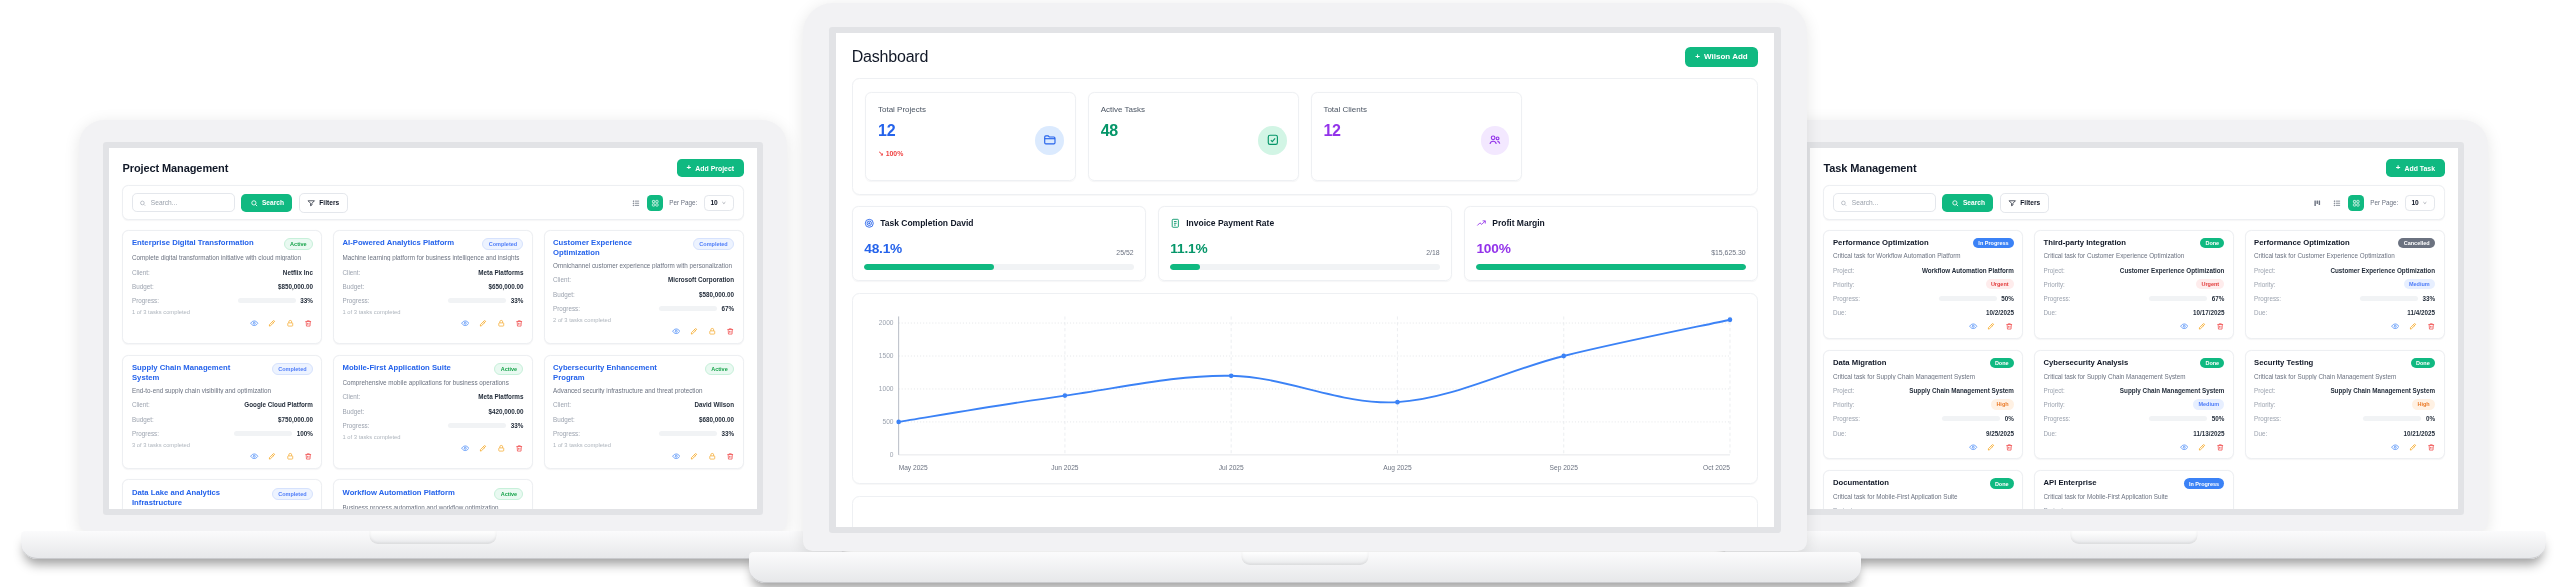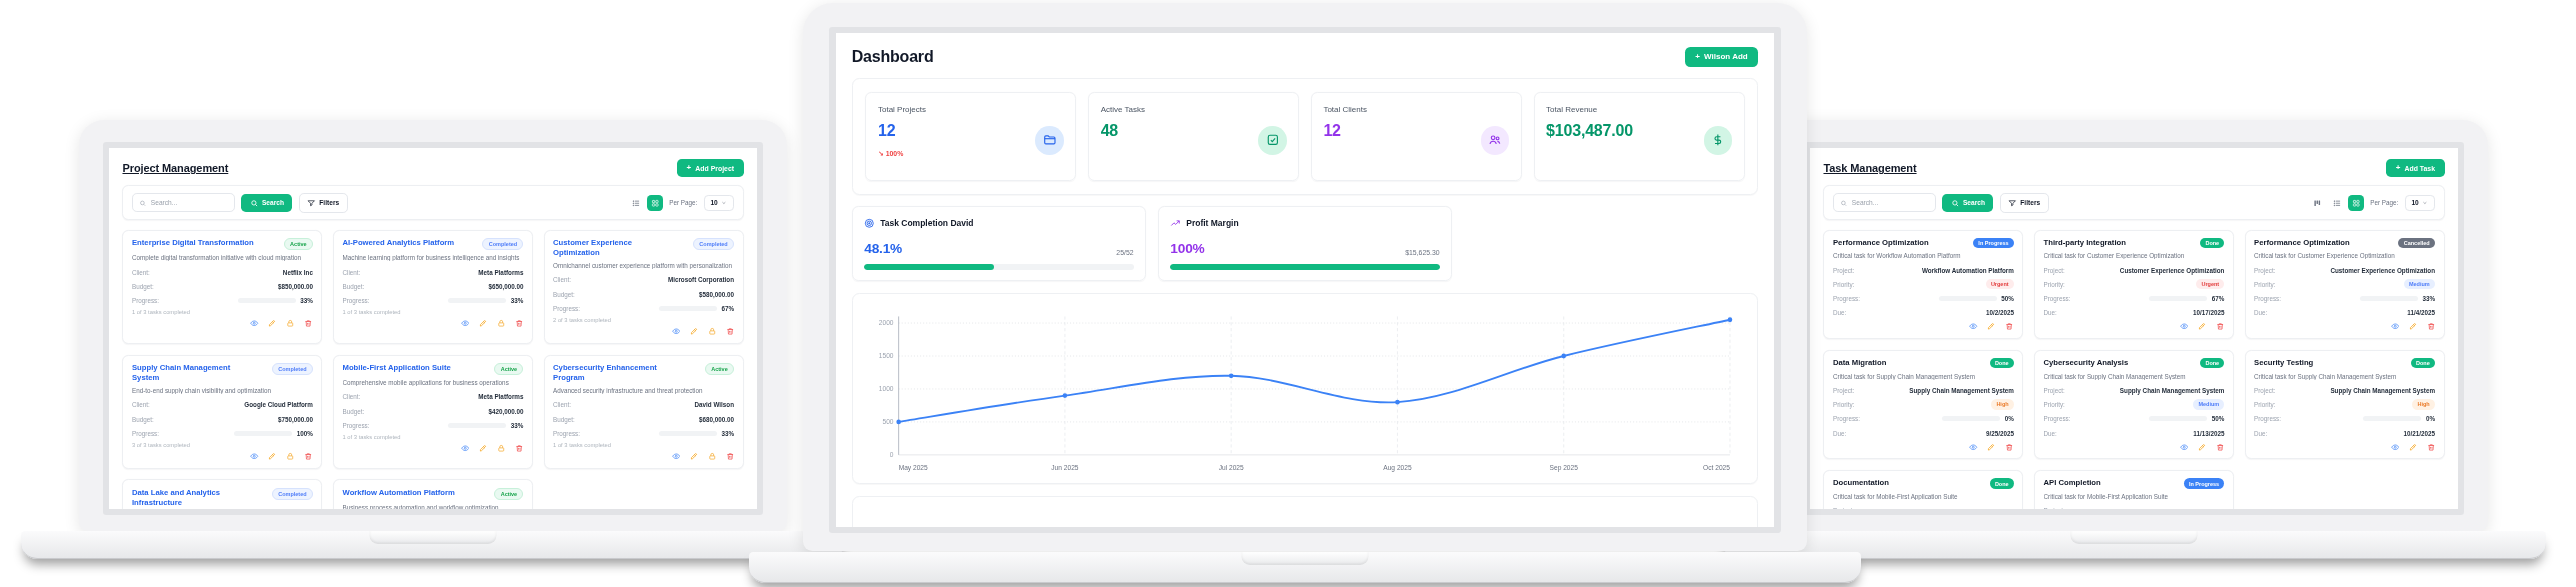--- a/index.html
+++ b/index.html
@@ -24,21 +24,21 @@
   .laptop-right .lid  { left:1780px; top:120px; width:708px; height:411px; z-index:1; }
   .laptop-right .base { left:1722px; top:531px; width:824px; height:27.5px; z-index:1; }
   .laptop-center .lid  { left:803px; top:3.2px; width:1004px; height:548px; z-index:3;
                          border-radius:30px 30px 9.5px 9.5px; }
   .laptop-center .bezel { inset:24px 26.4px 18px 26.4px; padding:6.3px; }
   .laptop-center .base { left:749px; top:552px; width:1112px; height:31px; z-index:3; }
 
   
   .screen-pad { padding:11.6px 13.7px; }
   .page-head { display:flex; justify-content:space-between; align-items:center; }
-  .page-title { font-size:11px; font-weight:700; letter-spacing:-0.1px;text-decoration:underline; }
+  .page-title { font-size:11px; font-weight:700; letter-spacing:-0.1px; }
   .btn-green { display:inline-flex; align-items:center; gap:4.2px; background:#10b981; color:#fff;
                border:none; border-radius:4.8px; padding:4.8px 9.5px; font-size:6.9px; font-weight:600;
                font-family:inherit; cursor:pointer; }
   .btn-green .plus { font-size:8px; font-weight:600; line-height:1; }
 
   .toolbar { margin-top:8.5px; background:#fff; border:0.5px solid #edeff2; border-radius:6.3px;
              padding:6.3px 8.5px; display:flex; justify-content:space-between; align-items:center;
              box-shadow:0 0.5px 1.1px rgba(16,24,40,.04); }
   .tb-left { display:flex; align-items:center; gap:6.3px; }
   .searchbox { display:flex; align-items:center; gap:4.2px; border:0.5px solid #e4e7ec; border-radius:4.8px;
@@ -84,21 +84,21 @@
   .pwrap { display:flex; align-items:center; gap:4.8px; }
   .pbar { width:58px; height:5.3px; background:#f1f3f5; border-radius:3.2px; overflow:hidden; }
   .pfill { height:100%; background:#10b981; border-radius:3.2px; }
   .tasks-line { margin-top:3.2px; font-size:5.8px; color:#aeb5bd; }
   .actions { margin-top:4.2px; display:flex; justify-content:flex-end; gap:9.5px; }
   .aicon { width:8.5px; height:8.5px; cursor:pointer; }
   .ic-eye { color:#3b82f6; } .ic-edit { color:#f59e0b; } .ic-lock { color:#f5a623; } .ic-del { color:#ef4444; }
 
   
   .c-pad { padding:13.7px 16px; }
-  .c-title { font-size:16px; font-weight:700; letter-spacing:-0.2px; }
+  .c-title { font-size:16px; font-weight:400; letter-spacing:-0.2px; }
   .btn-quick { padding:5.3px 10.6px; font-size:8px; border-radius:5.3px; }
   .stats-wrap { margin-top:11.6px; border:0.5px solid #eef0f3; border-radius:7.4px; padding:12.7px;
                 display:grid; grid-template-columns:repeat(4,1fr); gap:11.6px;
                 box-shadow:0 0.5px 1.1px rgba(16,24,40,.03); }
   .stat-card { position:relative; border:0.5px solid #eef0f3; border-radius:6.3px; padding:11.6px;
                min-height:89px; box-shadow:0 0.5px 1.1px rgba(16,24,40,.04); }
   .stat-label { font-size:8px; color:#4b5563; }
   .stat-value { margin-top:8.5px; font-size:16px; font-weight:800; letter-spacing:-0.2px; }
   .v-blue{ color:#2563eb; } .v-green{ color:#059669; } .v-purple{ color:#9333ea; }
   .stat-trend { margin-top:9.5px; font-size:6.9px; font-weight:600; color:#ef4444; }
@@ -561,48 +561,56 @@
               <div class="stat-value v-purple">12</div>
               <div class="stat-ic ic-purple-bg">
                 <svg width="13.7" height="13.7" viewBox="0 0 24 24" fill="none" stroke="#9333ea" stroke-width="2">
                     <circle cx="9" cy="8.5" r="3.2"></circle>
                     <path d="M3.5 19c.7-3 2.9-4.6 5.5-4.6s4.8 1.6 5.5 4.6"></path>
                     <circle cx="16.8" cy="9.5" r="2.4"></circle>
                     <path d="M16.5 14.6c2.2.2 3.6 1.5 4.1 3.9"></path>
                   </svg>
               </div>
             </div>
-            <div class="stat-card">
-              <div class="stat-label">Total Revenue</div>
-              <div class="stat-value v-green">$103,487.00</div>
-              <div class="stat-ic ic-green-bg">
-                <svg width="13.7" height="13.7" viewBox="0 0 24 24" fill="none" stroke="#059669" stroke-width="2">
-                    <line x1="12" y1="2.5" x2="12" y2="21.5"></line>
-                    <path d="M16.5 6.5H10a3 3 0 0 0 0 6h4a3 3 0 0 1 0 6H7"></path>
-                  </svg>
-              </div>
-            </div>
           </div>
 
           <div class="rates-row">
             <div class="rate-card">
               <div class="rate-head">
                 <svg width="10.6" height="10.6" viewBox="0 0 24 24" fill="none" stroke="#2563eb" stroke-width="2">
                     <circle cx="12" cy="12" r="9"></circle>
                     <circle cx="12" cy="12" r="5"></circle>
                     <circle cx="12" cy="12" r="1.4" fill="#2563eb"></circle>
                   </svg>
                 <span>Task Completion David</span>
               </div>
               <div class="rate-vals">
                 <span class="rate-value v-blue">48.1%</span>
                 <span class="rate-aux">25/52</span>
               </div>
               <div class="rate-bar">
                   <div class="rate-fill" style="width: 48.1%;"></div>
+                </div>
+            </div>
+            <div class="rate-card">
+              <div class="rate-head">
+                <svg width="10.6" height="10.6" viewBox="0 0 24 24" fill="none" stroke="#059669" stroke-width="2">
+                    <rect x="5" y="3" width="14" height="18" rx="2"></rect>
+                    <line x1="9" y1="8" x2="15" y2="8"></line>
+                    <line x1="9" y1="12" x2="15" y2="12"></line>
+                    <line x1="9" y1="16" x2="13" y2="16"></line>
+                  </svg>
+                <span>Invoice Payment Rate</span>
+              </div>
+              <div class="rate-vals">
+                <span class="rate-value v-green">11.1%</span>
+                <span class="rate-aux">2/18</span>
+              </div>
+              <div class="rate-bar">
+                  <div class="rate-fill" style="width: 11.1%;"></div>
                 </div>
             </div>
             <div class="rate-card">
               <div class="rate-head">
                 <svg width="10.6" height="10.6" viewBox="0 0 24 24" fill="none" stroke="#9333ea" stroke-width="2">
                     <polyline points="3 17 9 11 13 14.5 21 6.5"></polyline>
                     <polyline points="15 6.5 21 6.5 21 12.5"></polyline>
                   </svg>
                 <span>Profit Margin</span>
               </div>
@@ -1024,21 +1032,21 @@
                     <span class="dvalue"></span>
                   </div>
 
                 </div>
 
               </div>
 
 
               <div class="card">
                 <div class="card-head">
-                  <div class="card-title" style="color:#111827">API Completion</div>
+                  <div class="card-title" style="color:#111827">API Enterprise</div>
                   <span class="badge badge-inprogress">In Progress</span>
                 </div>
                 <div class="card-desc">Critical task for Mobile-First Application Suite</div>
                 <div class="detail-rows">
                   <div class="drow">
                     <span class="dlabel">Project:</span>
                     <span class="dvalue"></span>
                   </div>
 
                 </div>

